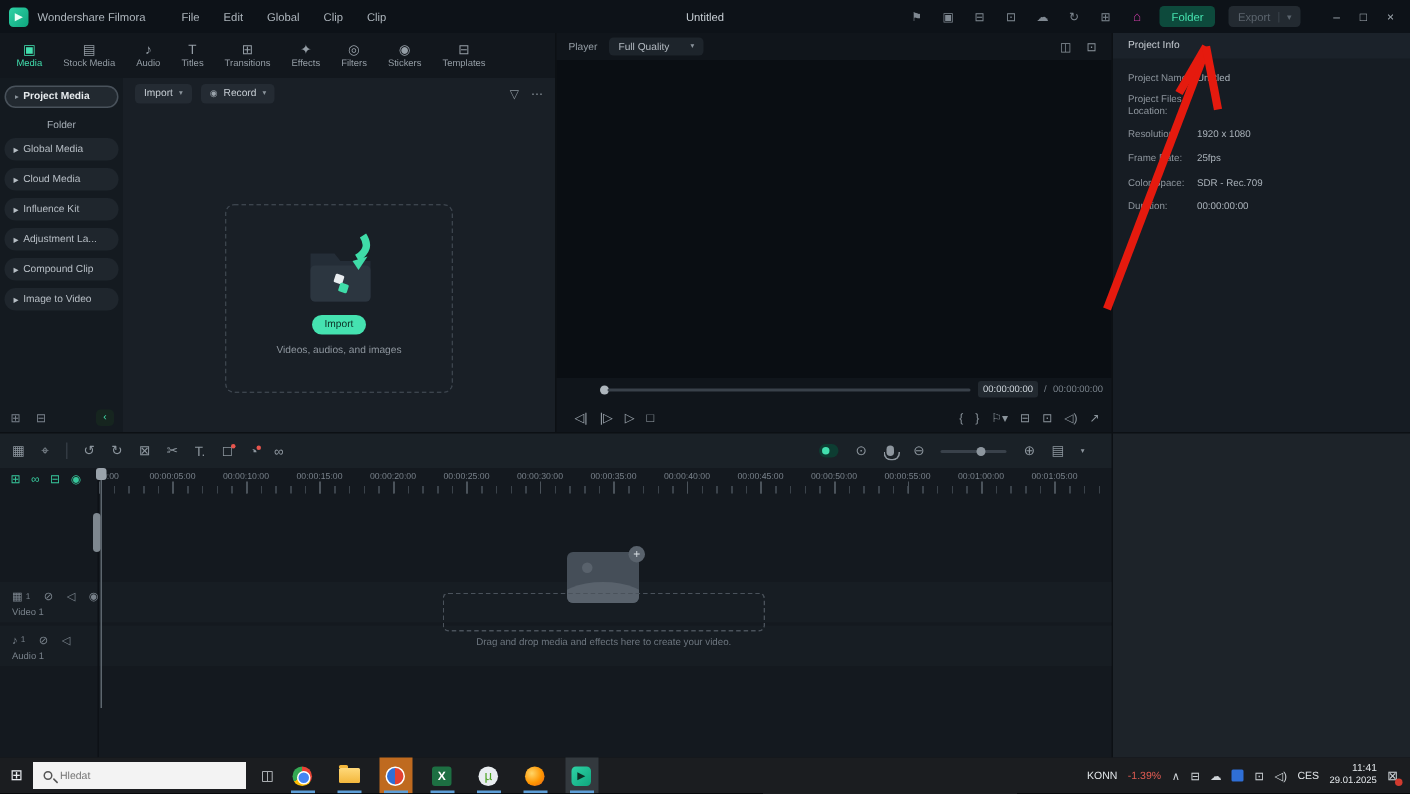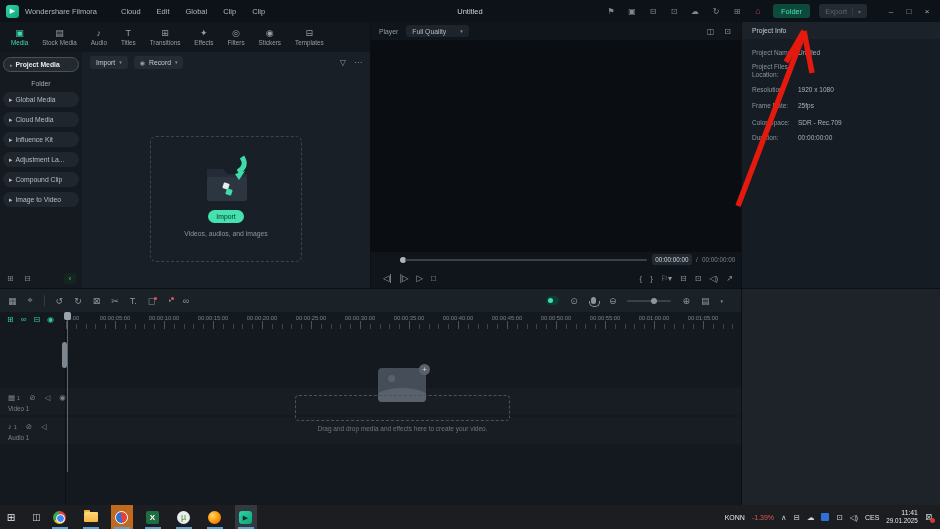--- a/index.html
+++ b/index.html
@@ -156,21 +156,21 @@
 </style>
 </head>
 <body>
 
 <div id="app">
 
   <div class="titlebar">
     <div class="logo">▶</div>
     <span class="appname">Wondershare Filmora</span>
     <div class="menus">
-      <span>Cloud</span>
+      <span>File</span>
       <span>Edit</span>
       <span>Global</span>
       <span>Clip</span>
       <span>Clip</span>
     </div>
     <span class="doc-title">Untitled</span>
     <div class="tb-right">
       <span class="tb-ic">⚑</span>
       <span class="tb-ic">▣</span>
       <span class="tb-ic">⊟</span>
@@ -451,20 +451,24 @@
     </div>
     <div class="plus-badge">+</div>
     <div class="tl-drop"></div>
     <div class="tl-hint">Drag and drop media and effects here to create your video.</div>
   </div>
 
   <div class="right-empty"></div>
 
   <div class="taskbar">
     <span class="start">⊞</span>
+    <div class="searchbox">
+      <span class="mag"></span>
+      <input placeholder="Hledat" style="">
+    </div>
     <span class="tv">◫</span>
     <div class="tapps">
       <div class="tapp open">
           <span class="chrome"></span>
         </div>
       <div class="tapp open">
           <span class="folder-ic"></span>
         </div>
       <div class="tapp open hl">
           <span class="hlapp"></span>

